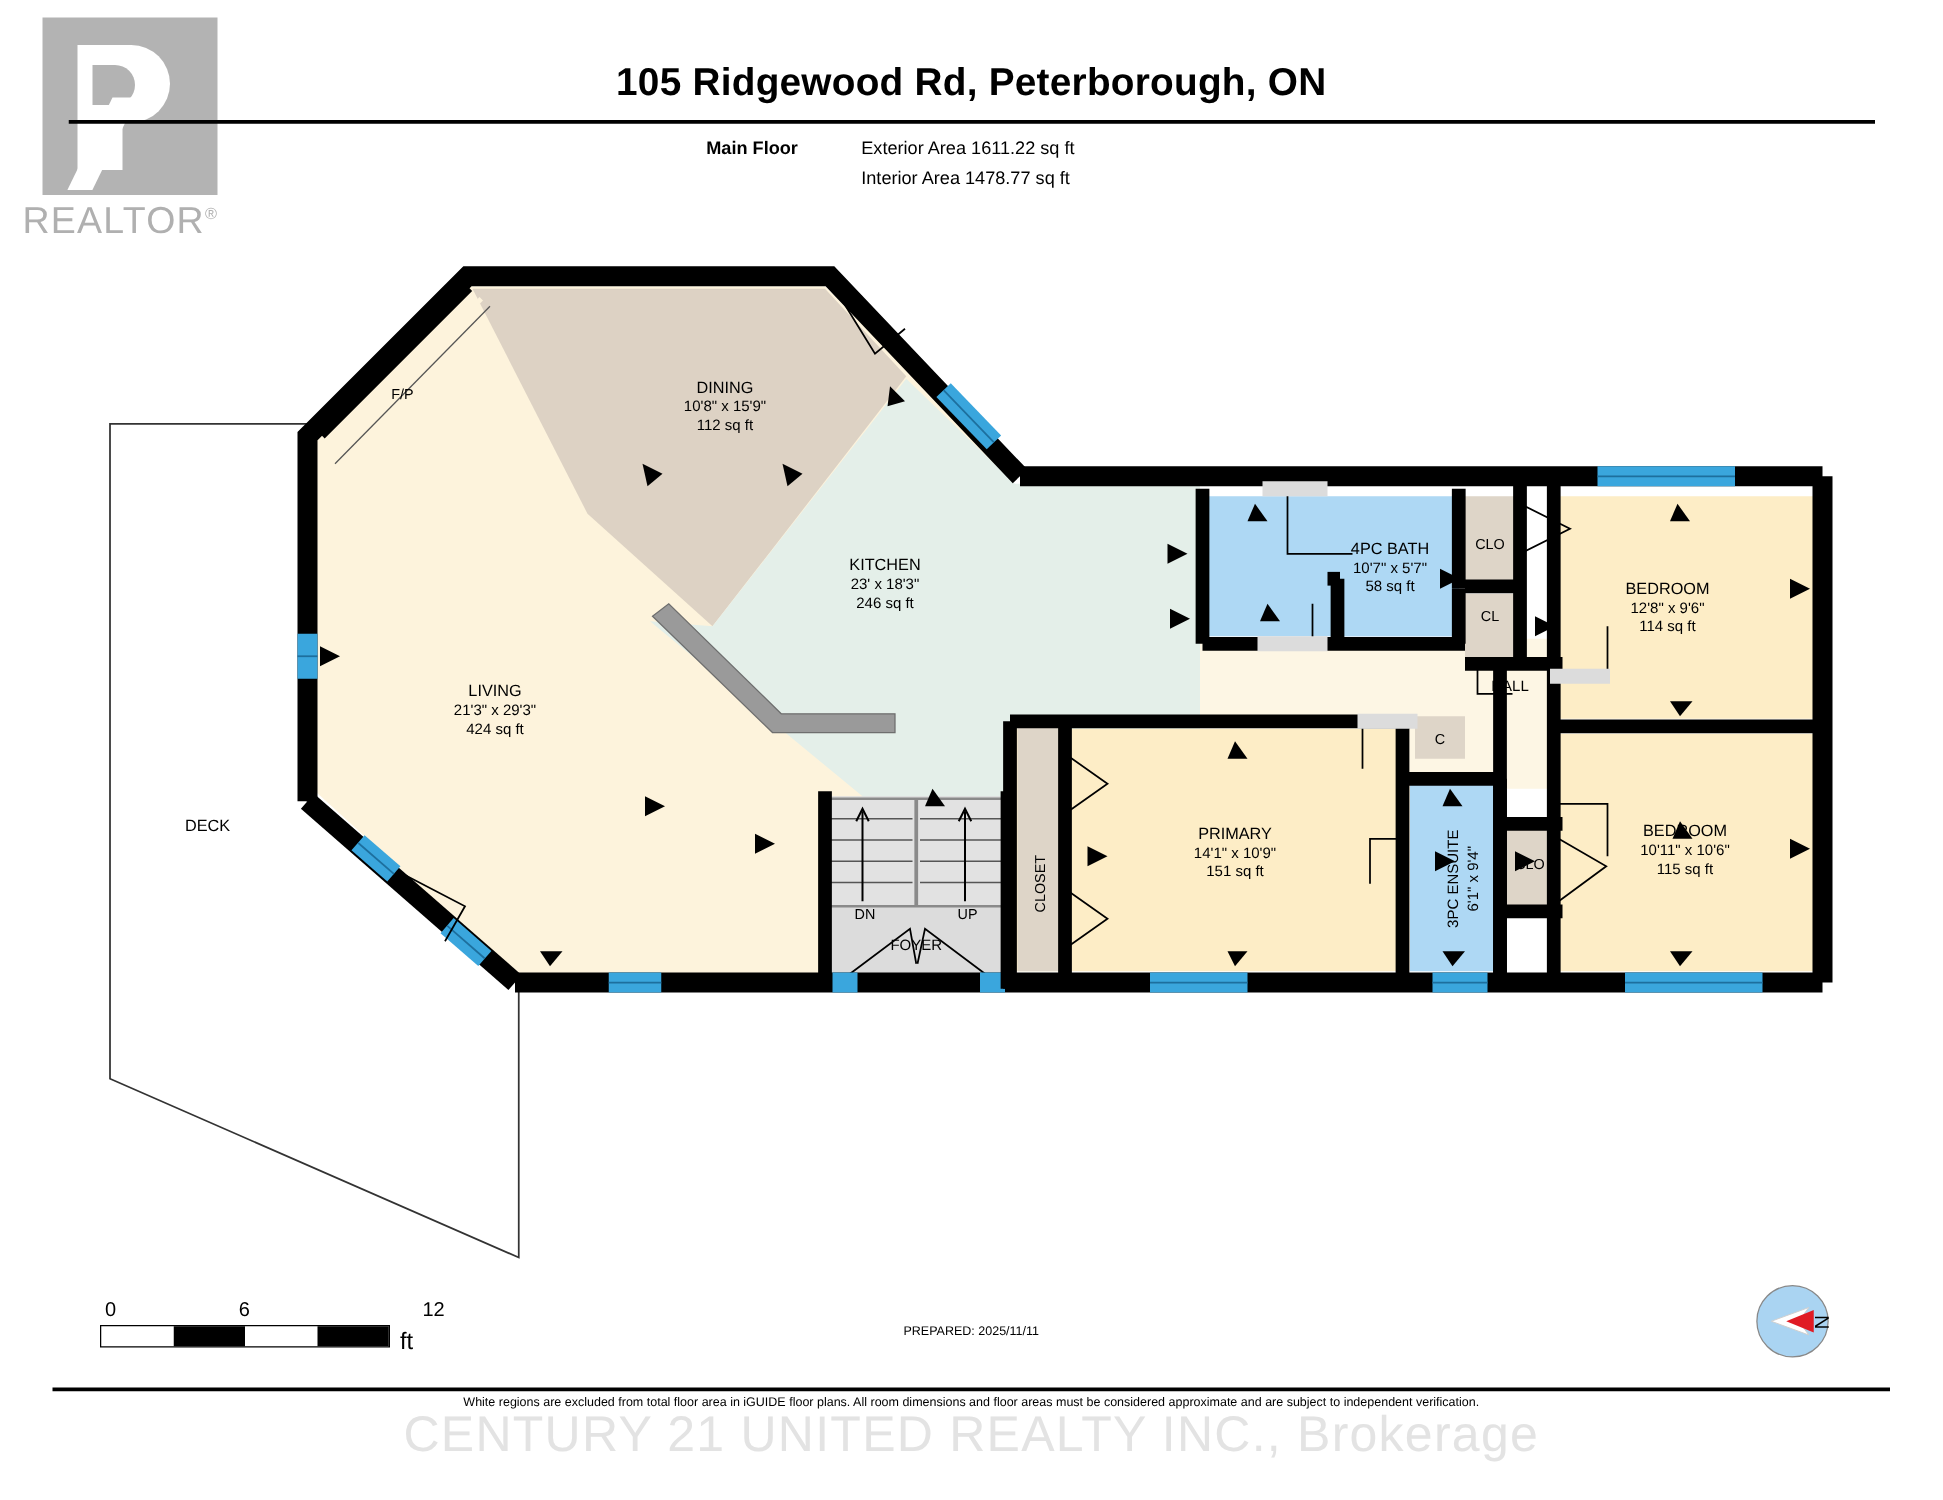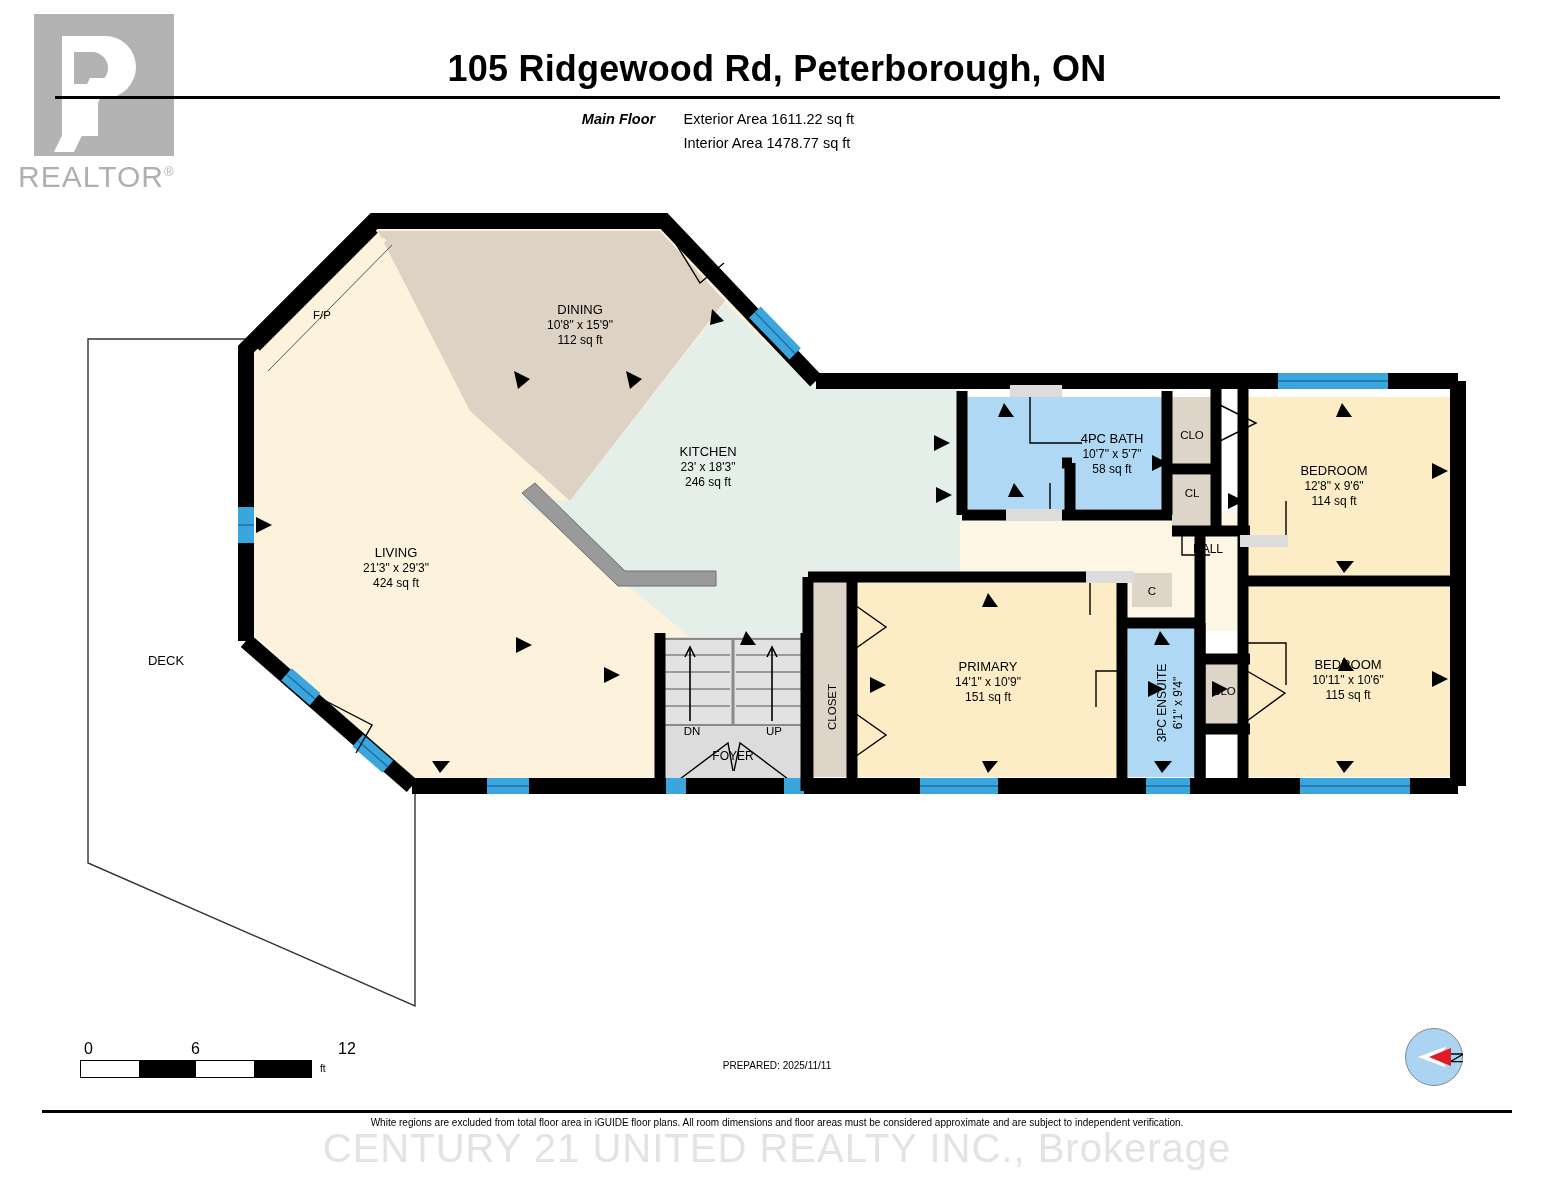--- a/index.html
+++ b/index.html
@@ -13,45 +13,45 @@
   #realtor-logo .rbowl{position:absolute;left:62px;top:28px;width:62px;height:62px;background:#fff;
         border-radius:0 34px 34px 0;}
   #realtor-logo .rbowlin{position:absolute;left:62px;top:44px;width:34px;height:32px;background:#b3b3b3;
         border-radius:0 20px 20px 0;}
   #realtor-logo .rleg{position:absolute;left:78px;top:70px;width:20px;height:74px;background:#fff;
         transform:skewX(-26deg);transform-origin:top left;}
   #realtor-logo .rword{position:absolute;left:6px;top:152px;font-size:30px;letter-spacing:1px;color:#b0b0b0;}
   #realtor-logo .rword sup{font-size:13px;}
 
   #title{position:absolute;left:0;top:48px;width:1554px;text-align:center;
-         font-size:36px;font-weight:bold;letter-spacing:.2px;}
+         font-size:31px;font-weight:bold;letter-spacing:.2px;}
   #title-rule{position:absolute;left:55px;top:96px;width:1445px;height:3px;background:#000;}
 
   #subhead{position:absolute;left:0;top:108px;width:1554px;font-size:14.5px;}
   #subhead .row{display:flex;justify-content:center;line-height:1.65;}
-  #subhead .lbl{width:96px;text-align:center;font-weight:bold;padding-right:17px;font-style:italic;}
+  #subhead .lbl{width:96px;text-align:left;font-weight:bold;padding-right:28px;}
   #subhead .val{width:300px;text-align:left;}
   #subhead .row2 .lbl{font-weight:normal;}
 
   
   #plan{position:absolute;left:0;top:0;width:1554px;height:1020px;margin-top:31px;}
   #plan svg{display:block;}
 
   .rmlabel{font-family:"Liberation Sans",sans-serif;font-size:13px;text-anchor:middle;fill:#000;}
   .rmlabel.sm{font-size:12px;}
   .rmlabel.xs{font-size:11.5px;}
 
   
   #scalebar{position:absolute;left:80px;top:1060px;width:230px;height:16px;border:1.5px solid #000;
             display:flex;}
   #scalebar div{flex:1;}
   #scalebar .b{background:#000;}
   .scalenum{position:absolute;font-size:16px;top:1040px;}
   #sn0{left:84px;} #sn6{left:191px;} #sn12{left:302px;margin-left:36px;}
-  #snft{position:absolute;left:320px;top:1063px;font-size:10px;}
+  #snft{position:absolute;left:320px;top:1063px;font-size:19px;}
 
   #prepared{position:absolute;left:0;top:1060px;width:1554px;text-align:center;font-size:10px;}
 
   #compass{position:absolute;left:1405px;top:1028px;width:62px;height:62px;}
   #compass .ring{position:absolute;left:0;top:0;width:58px;height:58px;border-radius:50%;
         border:1.5px solid #888;background:#aad4f2;box-sizing:border-box;}
   #compass .n{position:absolute;left:60px;top:24px;font-size:16px;
         transform:rotate(90deg);transform-origin:left top;}
 
   #foot-rule{position:absolute;left:42px;top:1110px;width:1470px;height:3px;background:#000;}

